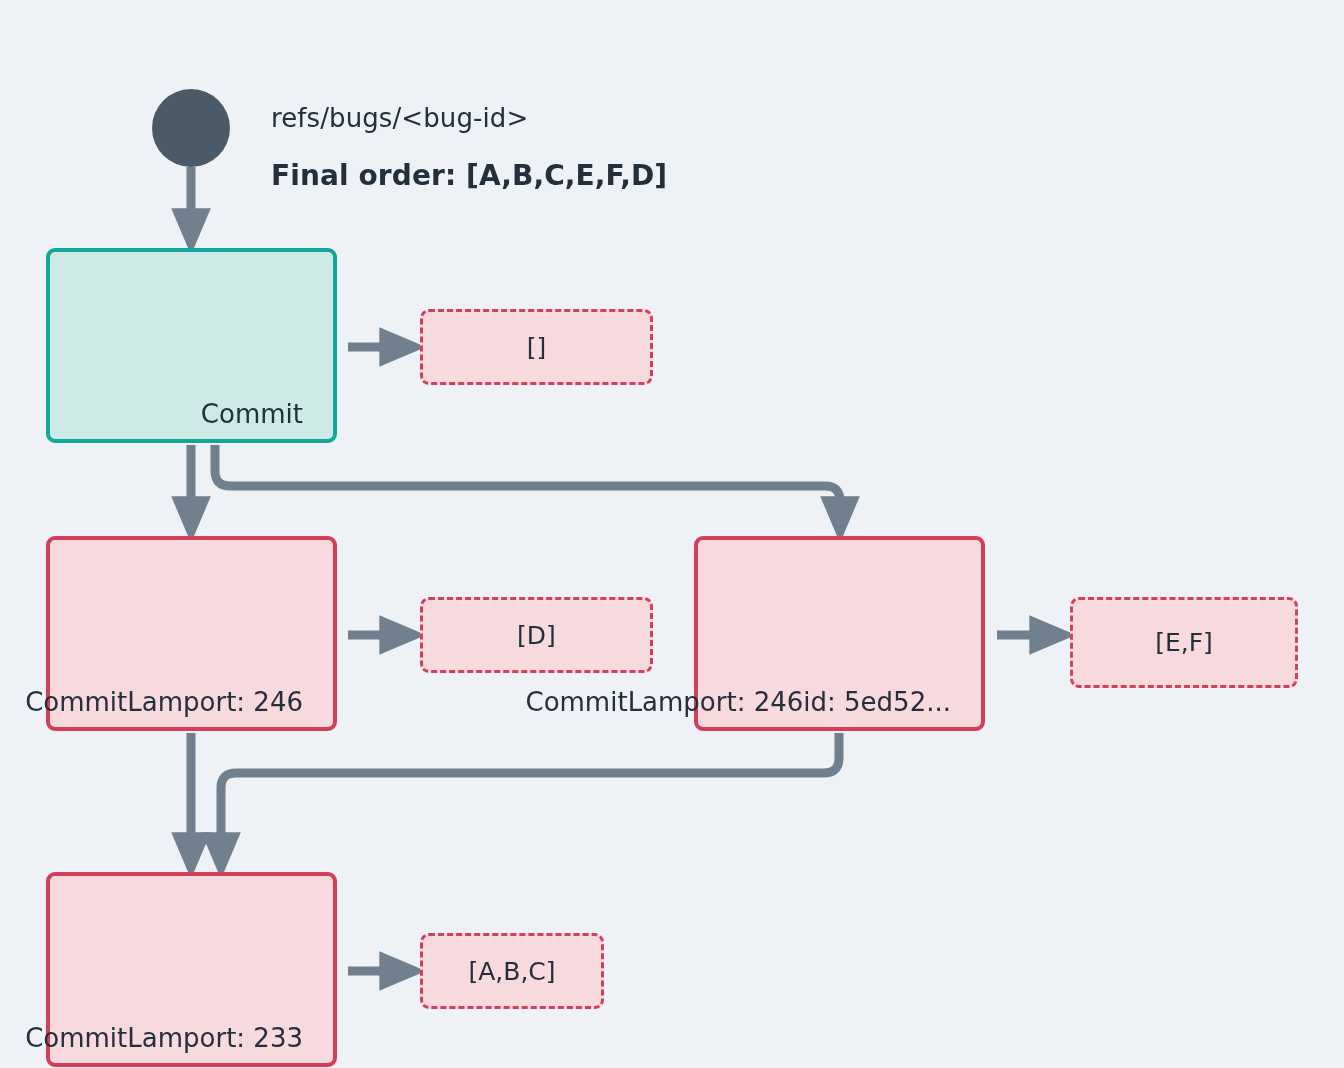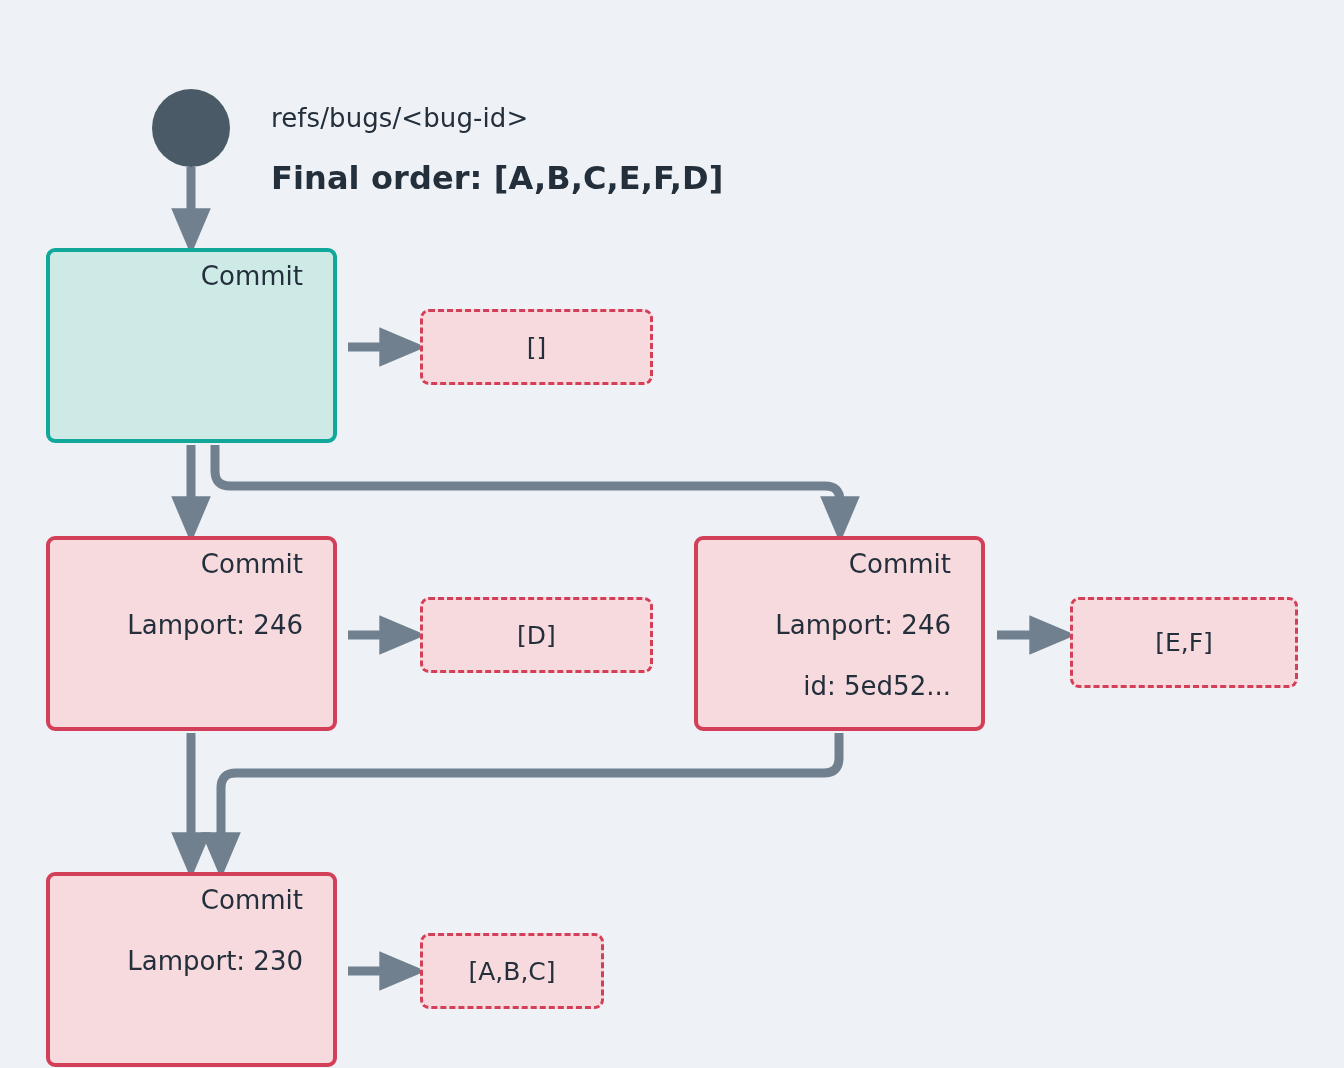--- a/index.html
+++ b/index.html
@@ -47,44 +47,43 @@
     top: 57px;
     font-size: 26px;
     color: #242f3c;
     letter-spacing: 0.1px;
     white-space: nowrap;
   }
   .final-order {
     position: absolute;
     left: 271px;
     top: 113px;
-    font-size: 32px;
+    font-size: 28px;
     font-weight: bold;
     color: #242f3c;
     letter-spacing: 0.1px;
     white-space: nowrap;
     text-align: center;
   }
 
   
   .commit {
     position: absolute;
     box-sizing: border-box;
     border-radius: 9px;
     border-width: 4px;
     border-style: solid;
     display: flex;
-    flex-direction: column;
+    flex-direction: row;
     align-items: flex-end;
-    justify-content: flex-start;
+    justify-content: flex-end;
     padding-right: 30px;
     color: #242f3c;
     font-size: 26px;
     line-height: 49px;
-    gap: 12px;
   }
   .commit .ln {
     white-space: nowrap;
   }
   .commit.green {
     background: #cdeae6;
     border-color: #11a799;
   }
   .commit.red {
     background: #f7dade;
@@ -158,21 +157,21 @@
   </div>
 
   <div class="commit red" id="commit-right">
     <div class="ln">Commit</div>
     <div class="ln">Lamport: 246</div>
     <div class="ln">id: 5ed52...</div>
   </div>
 
   <div class="commit red" id="commit-bottom">
     <div class="ln">Commit</div>
-    <div class="ln">Lamport: 230</div>
+    <div class="ln">Lamport: 233</div>
   </div>
 
   <div class="oplist" id="ops-root">[]</div>
   <div class="oplist" id="ops-left">[D]</div>
   <div class="oplist" id="ops-right">[E,F]</div>
   <div class="oplist" id="ops-bottom">[A,B,C]</div>
 
 </div>
 
 </body></html>

